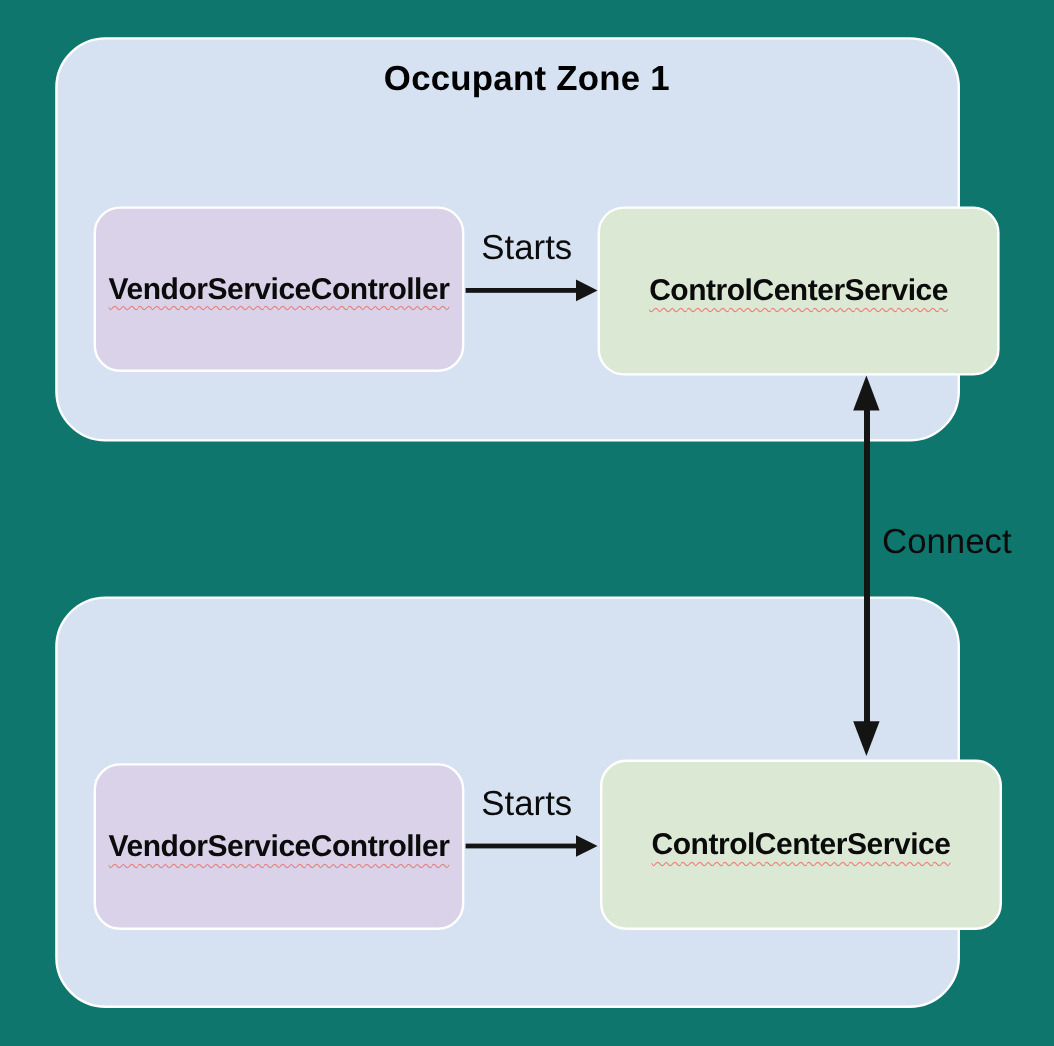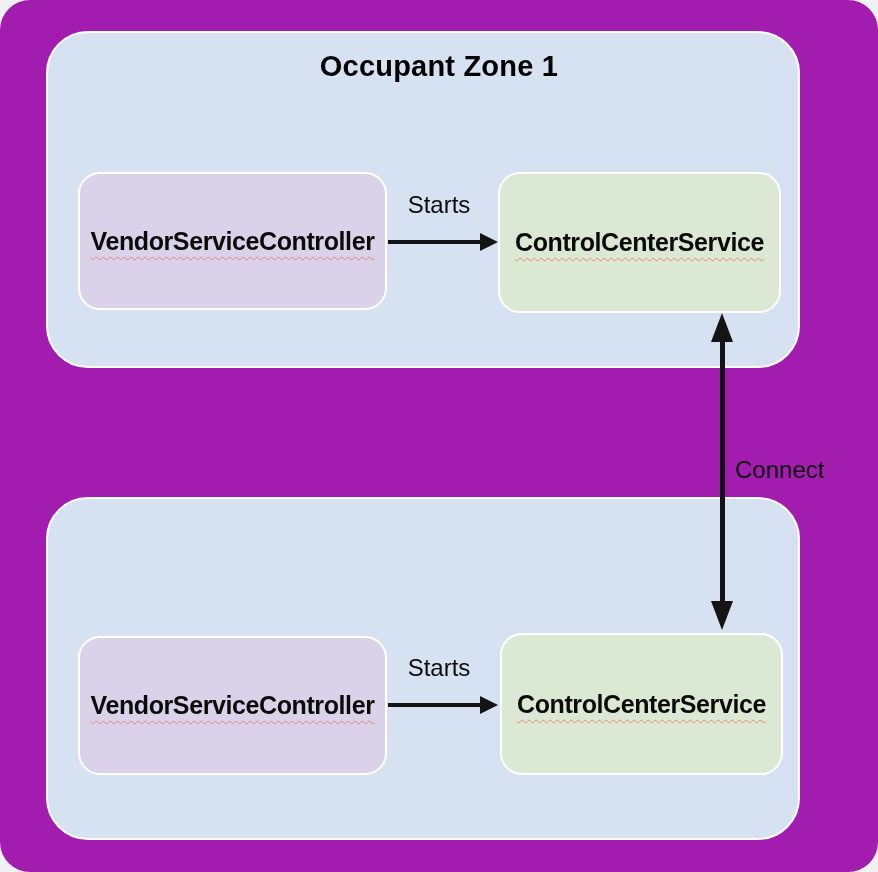--- a/index.html
+++ b/index.html
@@ -7,23 +7,22 @@
     padding: 0;
     background: #f0f1f3;
     font-family: "Liberation Sans", sans-serif;
   }
   * { box-sizing: border-box; }
 
   .canvas {
     position: relative;
     width: 878px;
     height: 872px;
-    background: #a21caf;
+    background: #0f766e;
     overflow: hidden;
-    border-radius: 30px;
   }
 
   .zone {
     position: absolute;
     left: 46px;
     width: 754px;
     background: #d6e2f1;
     border: 2px solid #ffffff;
     border-radius: 42px;
   }
@@ -57,37 +56,37 @@
     letter-spacing: -0.4px;
     color: #0b0b0b;
     white-space: nowrap;
     text-decoration-line: underline;
     text-decoration-style: wavy;
     text-decoration-color: #e8837c;
     text-decoration-thickness: 1px;
     text-underline-offset: 6px;
   }
   .node-controller { background: #d9d2e9; left: 78px; width: 309px; height: 138px; }
-  .node-service    { background: #dbe8d3; width: 283px; height: 141px; }
+  .node-service    { background: #dbe8d3; width: 335px; height: 141px; }
 
   .node-controller-1 { top: 172px; }
   .node-service-1    { left: 498px; top: 172px; }
   .node-controller-2 { top: 636px; height: 139px; }
   .node-service-2    { left: 500px; top: 633px; height: 142px; }
 
   .arrow-label {
     position: absolute;
-    font-size: 24px;
+    font-size: 29px;
     color: #0b0b0b;
     white-space: nowrap;
   }
   .starts-label { left: 383px; width: 112px; text-align: center; }
   .starts-label-1 { top: 191px; }
   .starts-label-2 { top: 654px; }
-  .connect-label { left: 735px; top: 456px; }
+  .connect-label { left: 735px; top: 436px; }
 
   .h-line {
     position: absolute;
     height: 4px;
     background: #141414;
   }
   .h-line-1 { left: 388px; top: 240px; width: 93px; }
   .h-line-2 { left: 388px; top: 703px; width: 93px; }
 
   .head-right {

